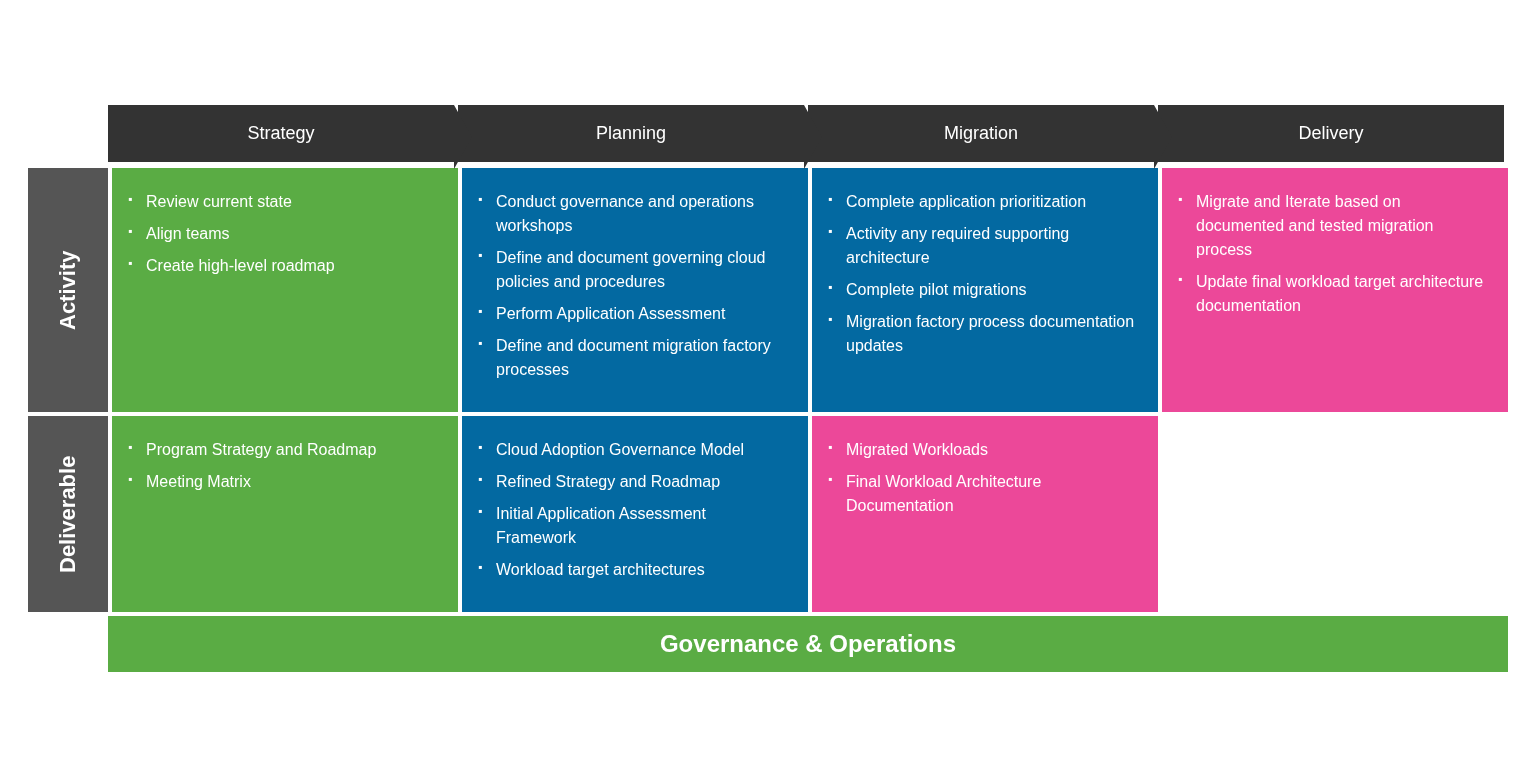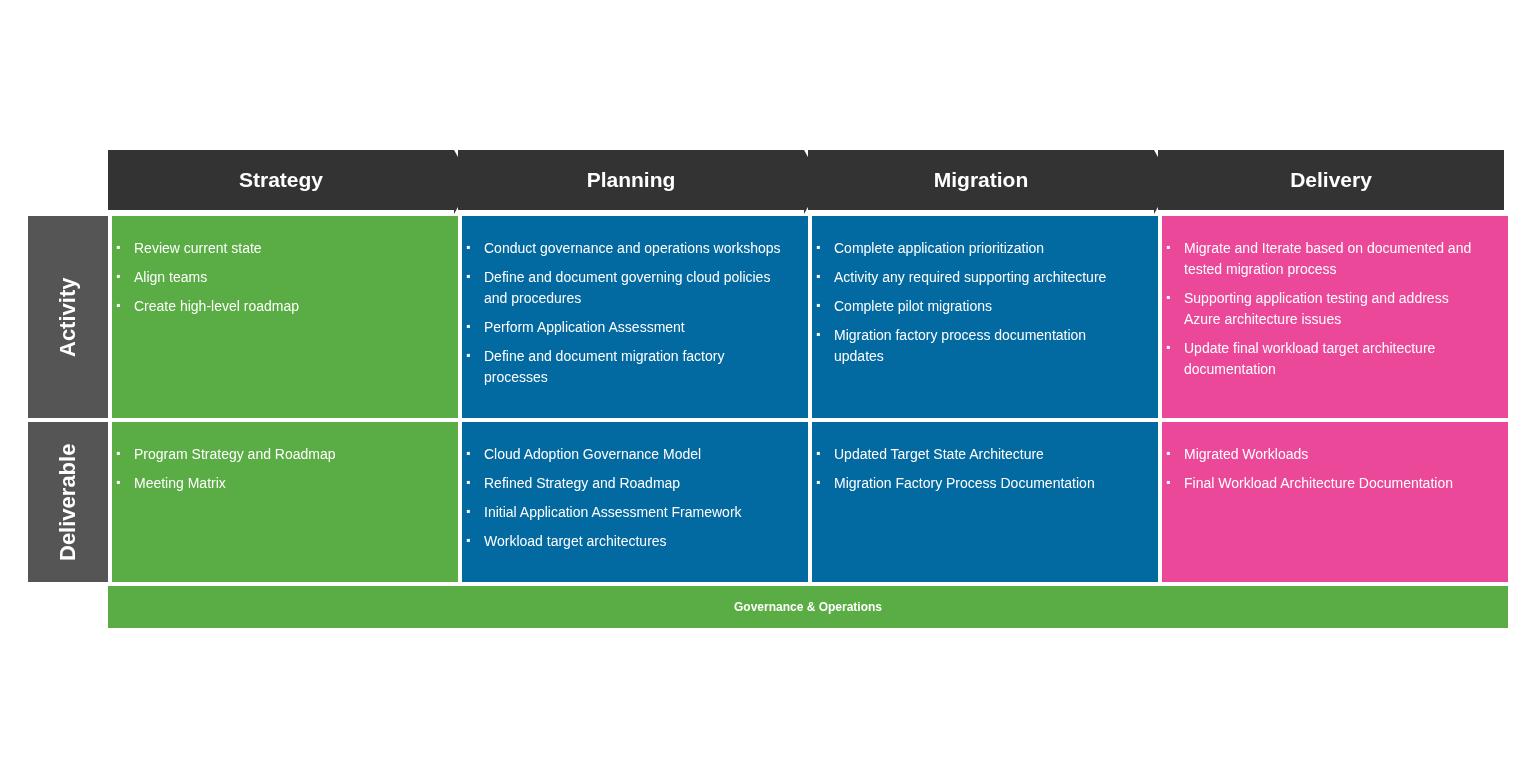--- a/index.html
+++ b/index.html
@@ -22,22 +22,22 @@
       grid-template-columns: 80px repeat(4, 1fr);
       gap: 0;
       margin-bottom: 6px;
     }
     .header-spacer {
       background: transparent;
     }
     .header-cell {
       background: #333;
       color: #fff;
-      font-size: 21px;
-      font-weight: 700;
+      font-size: 18px;
+      font-weight: 400;
       text-align: center;
       padding: 18px 10px;
       position: relative;
       margin-right: 4px;
     }
     .header-cell::after {
       content: '';
       position: absolute;
       right: -18px;
       top: 0;
@@ -65,23 +65,23 @@
       background: #555;
       color: #fff;
       font-size: 22px;
       font-weight: 700;
       writing-mode: vertical-rl;
       text-orientation: mixed;
       transform: rotate(180deg);
       padding: 10px 5px;
     }
     .cell {
-      padding: 22px 20px 22px 4px;
-      color: #fff;
-      font-size: 14px;
+      padding: 22px 20px 22px 16px;
+      color: #fff;
+      font-size: 16px;
       line-height: 1.5;
     }
     .cell-green {
       background: #5aac44;
     }
     .cell-teal {
       background: #0369a1;
     }
     .cell-dark-teal {
       background: #ec4899;
@@ -108,21 +108,21 @@
       grid-template-columns: 80px 1fr;
       margin-top: 4px;
     }
     .bottom-spacer {
       background: transparent;
     }
     .bottom-bar {
       background: #5aac44;
       color: #fff;
       text-align: center;
-      font-size: 12px;
+      font-size: 24px;
       font-weight: 700;
       padding: 14px 28px;
     }
   </style>
 </head>
 <body>
 
 <div class="container">
 
   <div class="header-row">
@@ -166,21 +166,20 @@
       <ul>
         <li>Complete application prioritization</li>
         <li>Activity any required supporting architecture</li>
         <li>Complete pilot migrations</li>
         <li>Migration factory process documentation updates</li>
       </ul>
     </div>
     <div class="cell cell-dark-teal">
       <ul>
         <li>Migrate and Iterate based on documented and tested migration process</li>
-        <li>Supporting application testing and address Azure architecture issues</li>
         <li>Update final workload target architecture documentation</li>
       </ul>
     </div>
 
     <div class="row-label">
       <span>Deliverable</span>
     </div>
 
     <div class="cell cell-green">
       <ul>
@@ -189,26 +188,20 @@
       </ul>
     </div>
     <div class="cell cell-teal">
       <ul>
         <li>Cloud Adoption Governance Model</li>
         <li>Refined Strategy and Roadmap</li>
         <li>Initial Application Assessment Framework</li>
         <li>Workload target architectures</li>
       </ul>
     </div>
-    <div class="cell cell-teal">
-      <ul>
-        <li>Updated Target State Architecture</li>
-        <li>Migration Factory Process Documentation</li>
-      </ul>
-    </div>
     <div class="cell cell-dark-teal">
       <ul>
         <li>Migrated Workloads</li>
         <li>Final Workload Architecture Documentation</li>
       </ul>
     </div>
   </div>
 
   <div class="full-bottom">
     <div class="bottom-spacer"></div>

